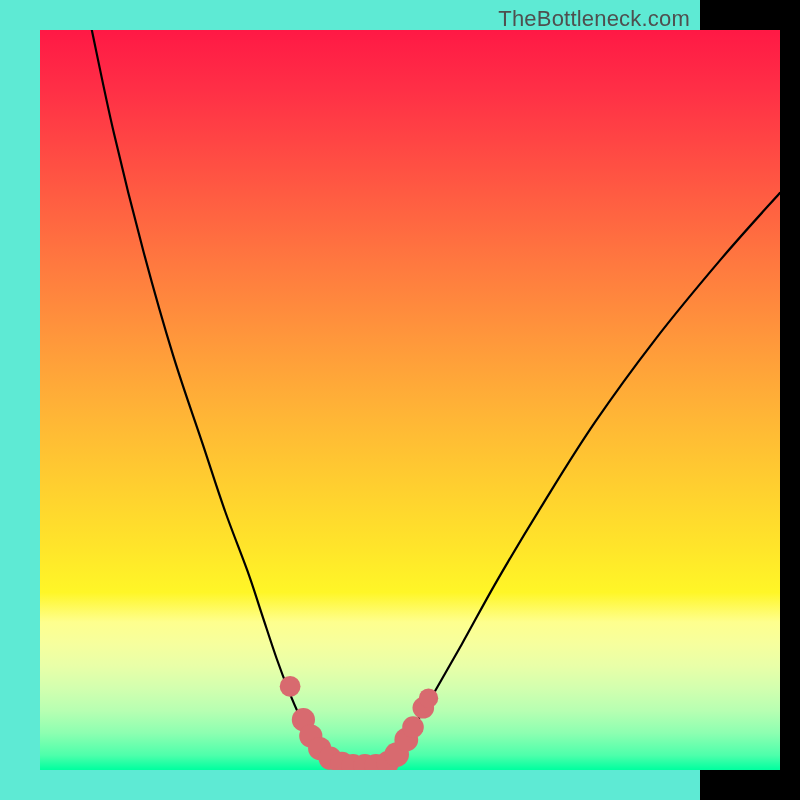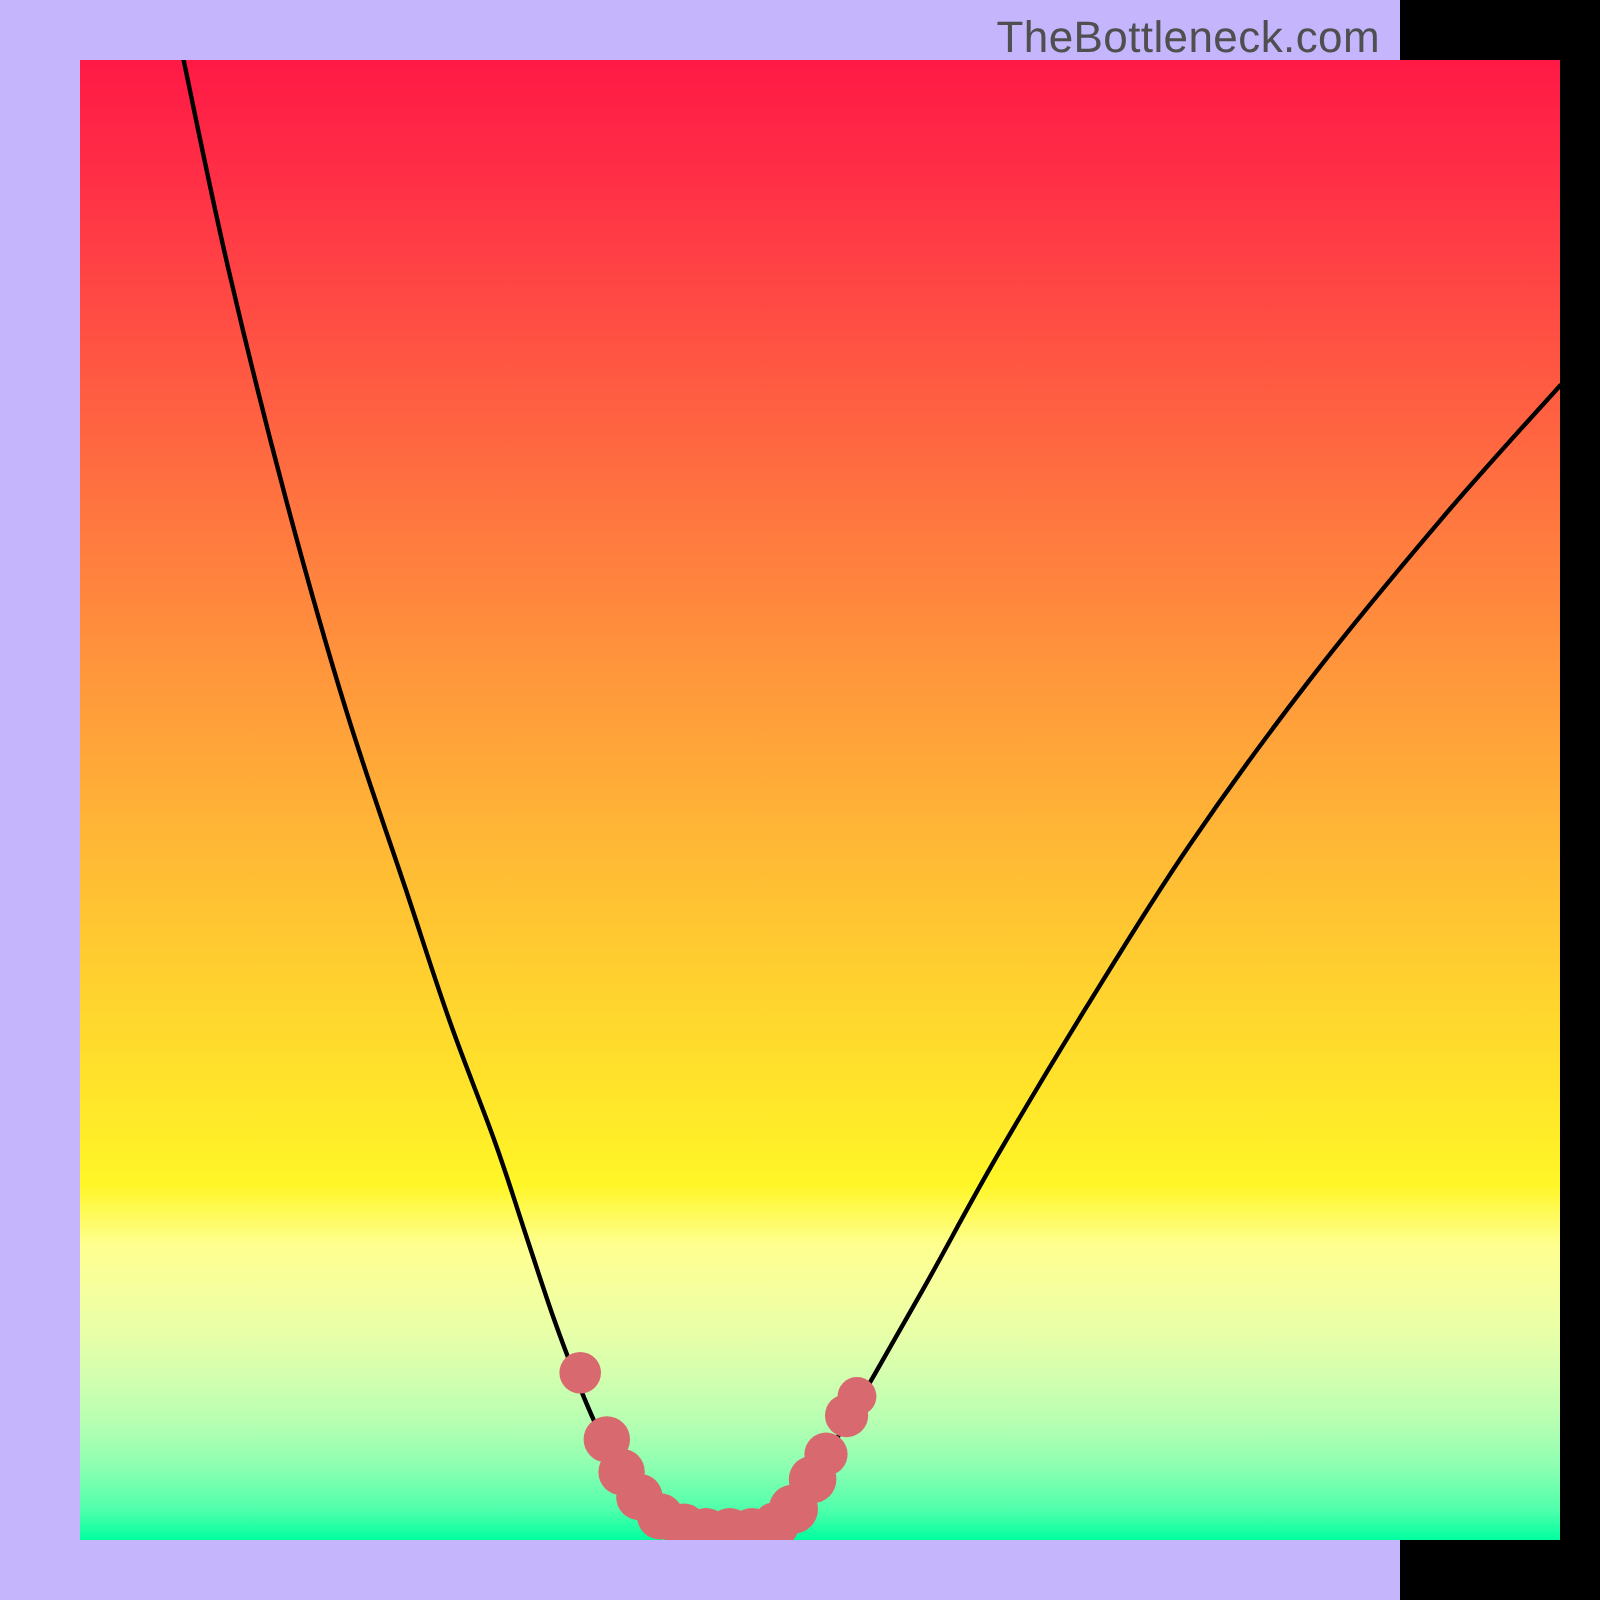--- a/index.html
+++ b/index.html
@@ -8,21 +8,21 @@
     width: 800px;
     height: 800px;
     overflow: hidden;
     background: #000;
     font-family: Arial, Helvetica, sans-serif;
   }
   .frame {
     position: absolute;
     left: 0; top: 0;
     width: 700px; height: 800px;
-    background: #c4b5fd;
+    background: #5eead4;
   }
   .plot {
     position: absolute;
     left: 40px;
     top: 30px;
     width: 740px;
     height: 740px;
     background: linear-gradient(to bottom,
       #ff1945 0%,
       #ff2f46 8%,

